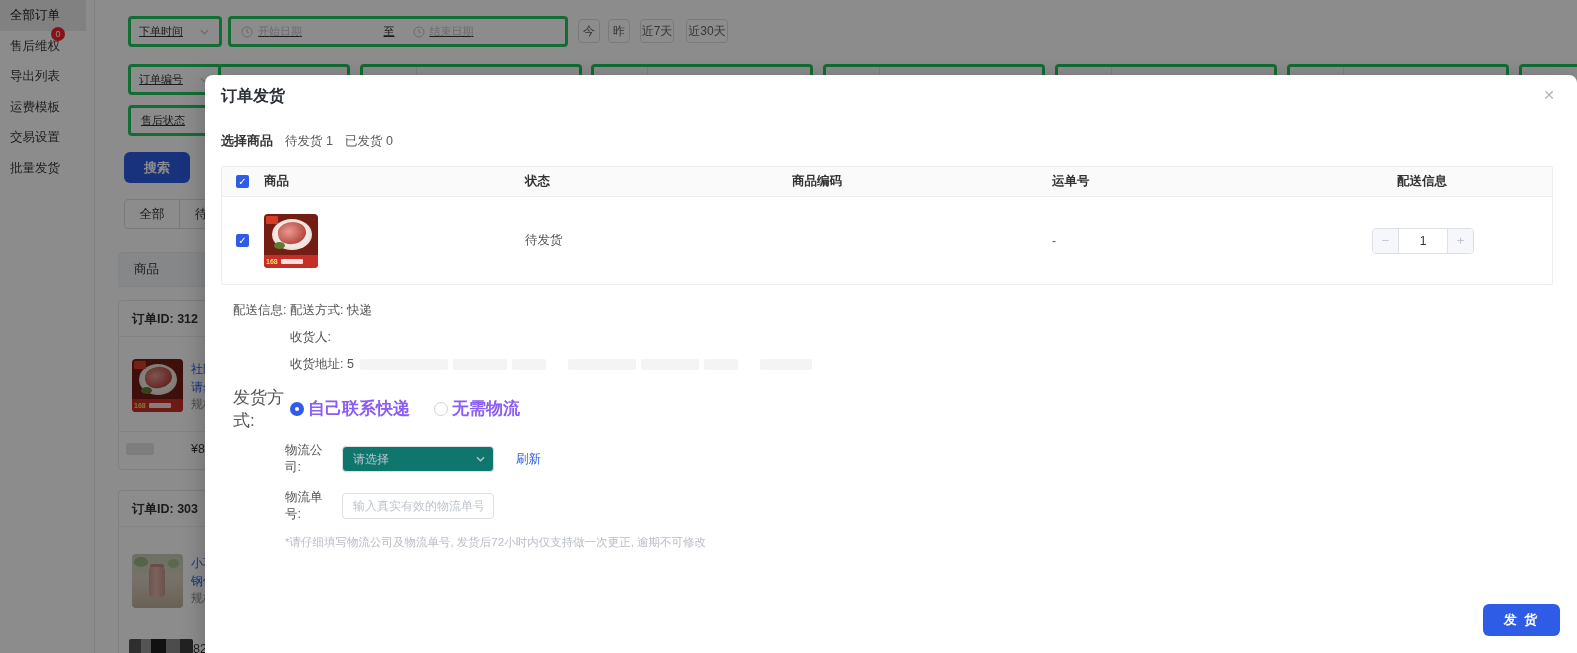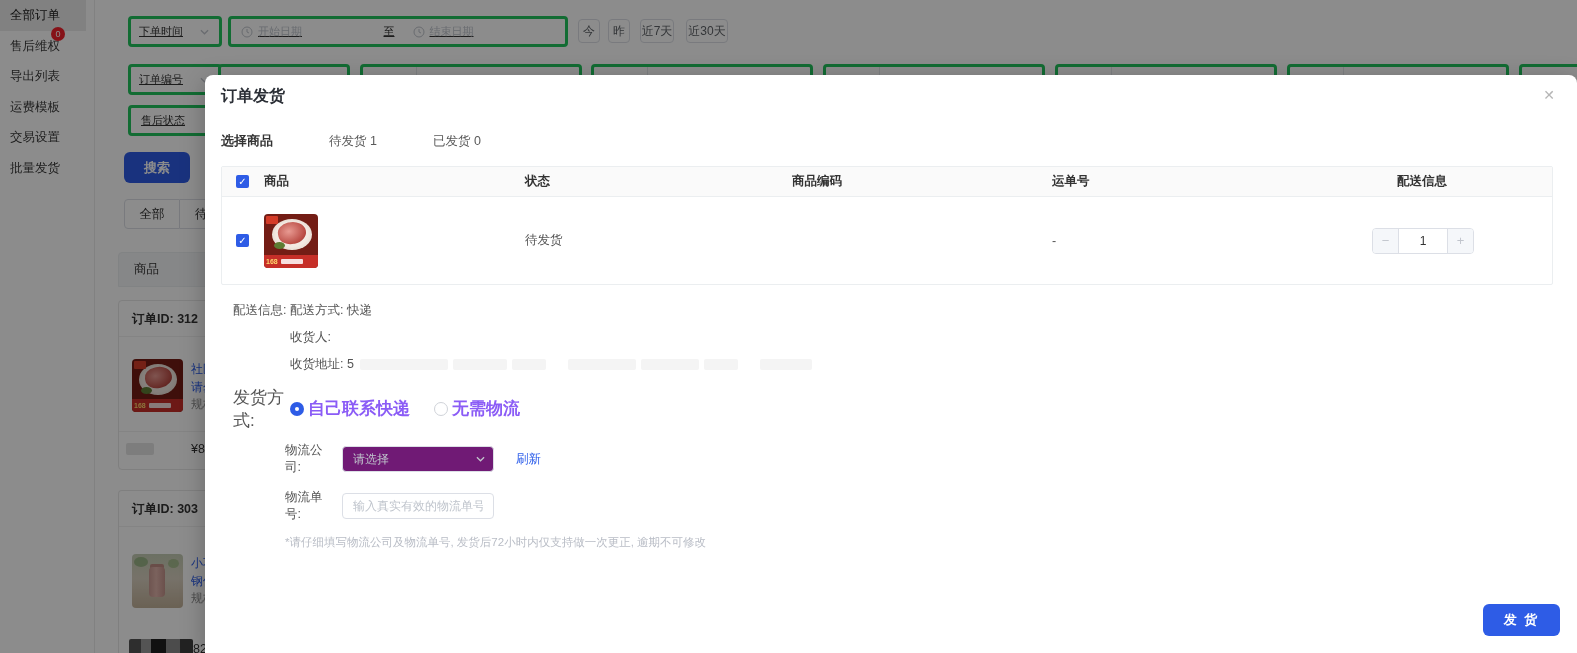--- a/index.html
+++ b/index.html
@@ -51,21 +51,21 @@
   .b-cap { position:absolute; left:36%; top:19%; width:14px; height:5px; background:#bf8d84; border-radius:2px; }
   .dark-strip { background:linear-gradient(90deg,#555 0 18%,#9a9a9a 18% 35%,#1f1f1f 35% 58%,#8a8a8a 58% 80%,#3f3f3f 80%); border-radius:2px; }
 
   
   .mask { position:absolute; inset:0; background:rgba(0,0,0,0.45); z-index:10; }
   .modal { position:absolute; left:205px; top:75px; width:1372px; height:578px; background:#fff; border-radius:8px 8px 0 0; z-index:20; box-shadow:0 6px 24px rgba(0,0,0,.25); }
   .m-title { position:absolute; left:16px; top:11px; font-size:16px; font-weight:600; color:#2b2f36; }
   .m-close { position:absolute; right:22px; top:11px; font-size:14px; color:#b5b5b5; cursor:pointer; line-height:18px; }
   .m-sub { position:absolute; left:16px; top:57px; display:flex; align-items:center; gap:12px; font-size:12.5px; }
   .m-sub .lbl { font-size:13px; font-weight:bold; color:#333; }
-  .m-sub .cnt { color:#595959;margin-left:44px; }
+  .m-sub .cnt { color:#595959; }
 
   .m-table { position:absolute; left:16px; top:91px; width:1332px; border:1px solid #ebeef0; border-radius:2px; }
   .t-row { display:flex; align-items:center; }
   .t-hrow { height:30px; background:#fafafa; border-bottom:1px solid #ebeef0; font-size:12.5px; font-weight:600; color:#333; }
   .t-brow { height:87px; font-size:12.5px; color:#555; }
   .c1 { width:40px; flex:none; display:flex; align-items:center; padding-left:14px; }
   .c2 { width:263px; flex:none; display:flex; align-items:center; padding-left:2px; }
   .c3 { width:267px; flex:none; }
   .c4 { width:252px; flex:none; }
   .c5 { flex:1; padding-left:8px; }
@@ -92,21 +92,21 @@
   .m-ship .dl { width:57px; color:#555; }
   .radio { width:14px; height:14px; border-radius:50%; flex:none; cursor:pointer; }
   .radio.on { background:#2e5ce6; position:relative; }
   .radio.on::after { content:""; position:absolute; left:5px; top:5px; width:4px; height:4px; border-radius:50%; background:#fff; }
   .radio.off { background:#fff; border:1px solid #d0d3d9; }
   .ropt { display:flex; align-items:center; gap:4px; margin-right:24px; }
   .ropt .rlab { font-weight:600; color:#8b5cf6; }
 
   .m-field { position:absolute; left:80px; display:flex; align-items:center; font-size:12.5px; color:#555; }
   .m-field .fl { width:52px; flex:none; margin-right:5px; }
-  .fbox { width:152px; height:26px; border:1px solid #dcdfe6; border-radius:4px; background:#701a75; display:flex; align-items:center; padding:0 8px 0 10px; font-size:12px; }
+  .fbox { width:152px; height:26px; border:1px solid #dcdfe6; border-radius:4px; background:#0f766e; display:flex; align-items:center; padding:0 8px 0 10px; font-size:12px; }
   .fbox .ph { flex:1; }
   .finput { width:152px; height:26px; border:1px solid #dcdfe6; border-radius:4px; padding:0 10px; font-size:12px; color:#333; font-family:inherit; outline:none; }
   .finput::placeholder { color:#bfc4cc; }
   .refresh { margin-left:22px; color:#2b5cea; font-weight:500; cursor:pointer; }
   .m-note { position:absolute; left:80px; top:460px; font-size:11.5px; color:#b9bdc6; }
   .m-submit { position:absolute; right:17px; bottom:17px; width:77px; height:32px; letter-spacing:2px; }
 </style>
 </head>
 <body>
 

